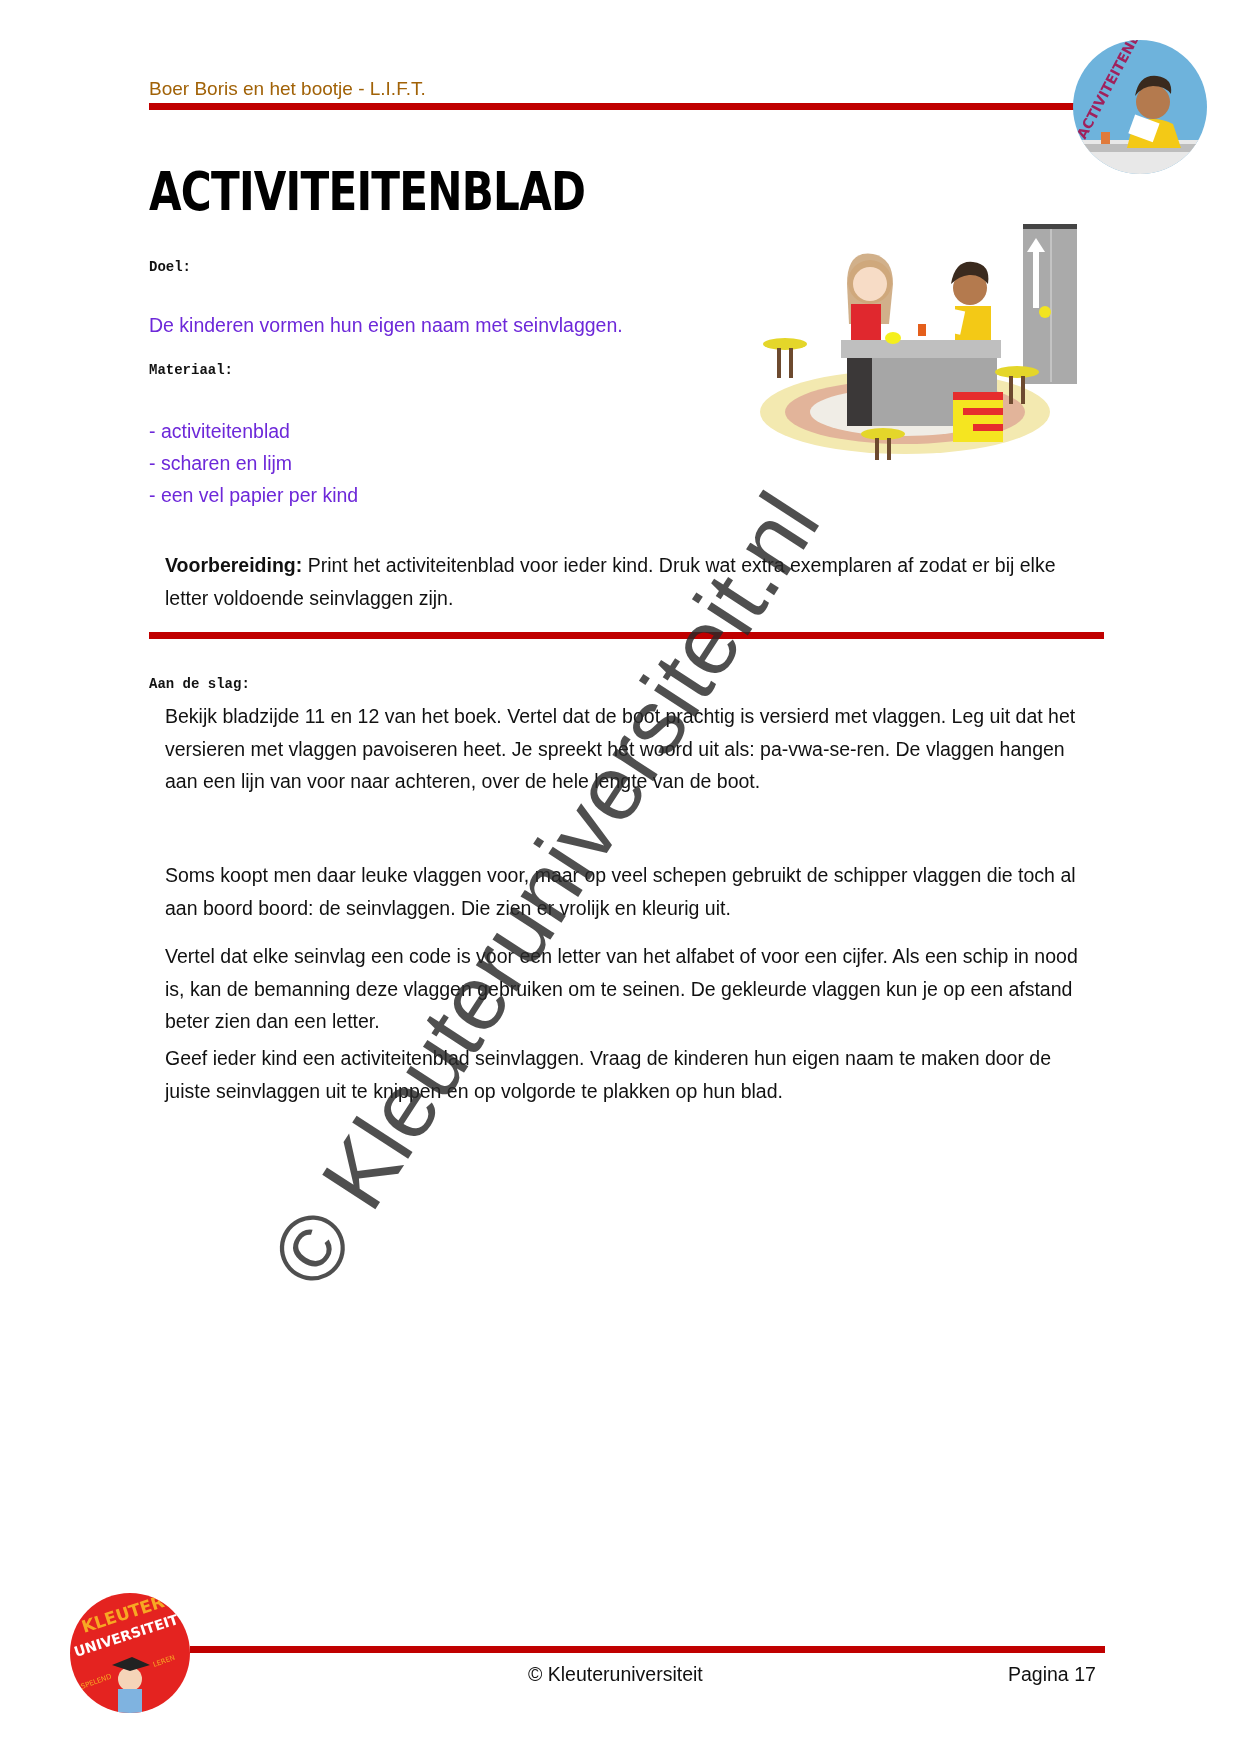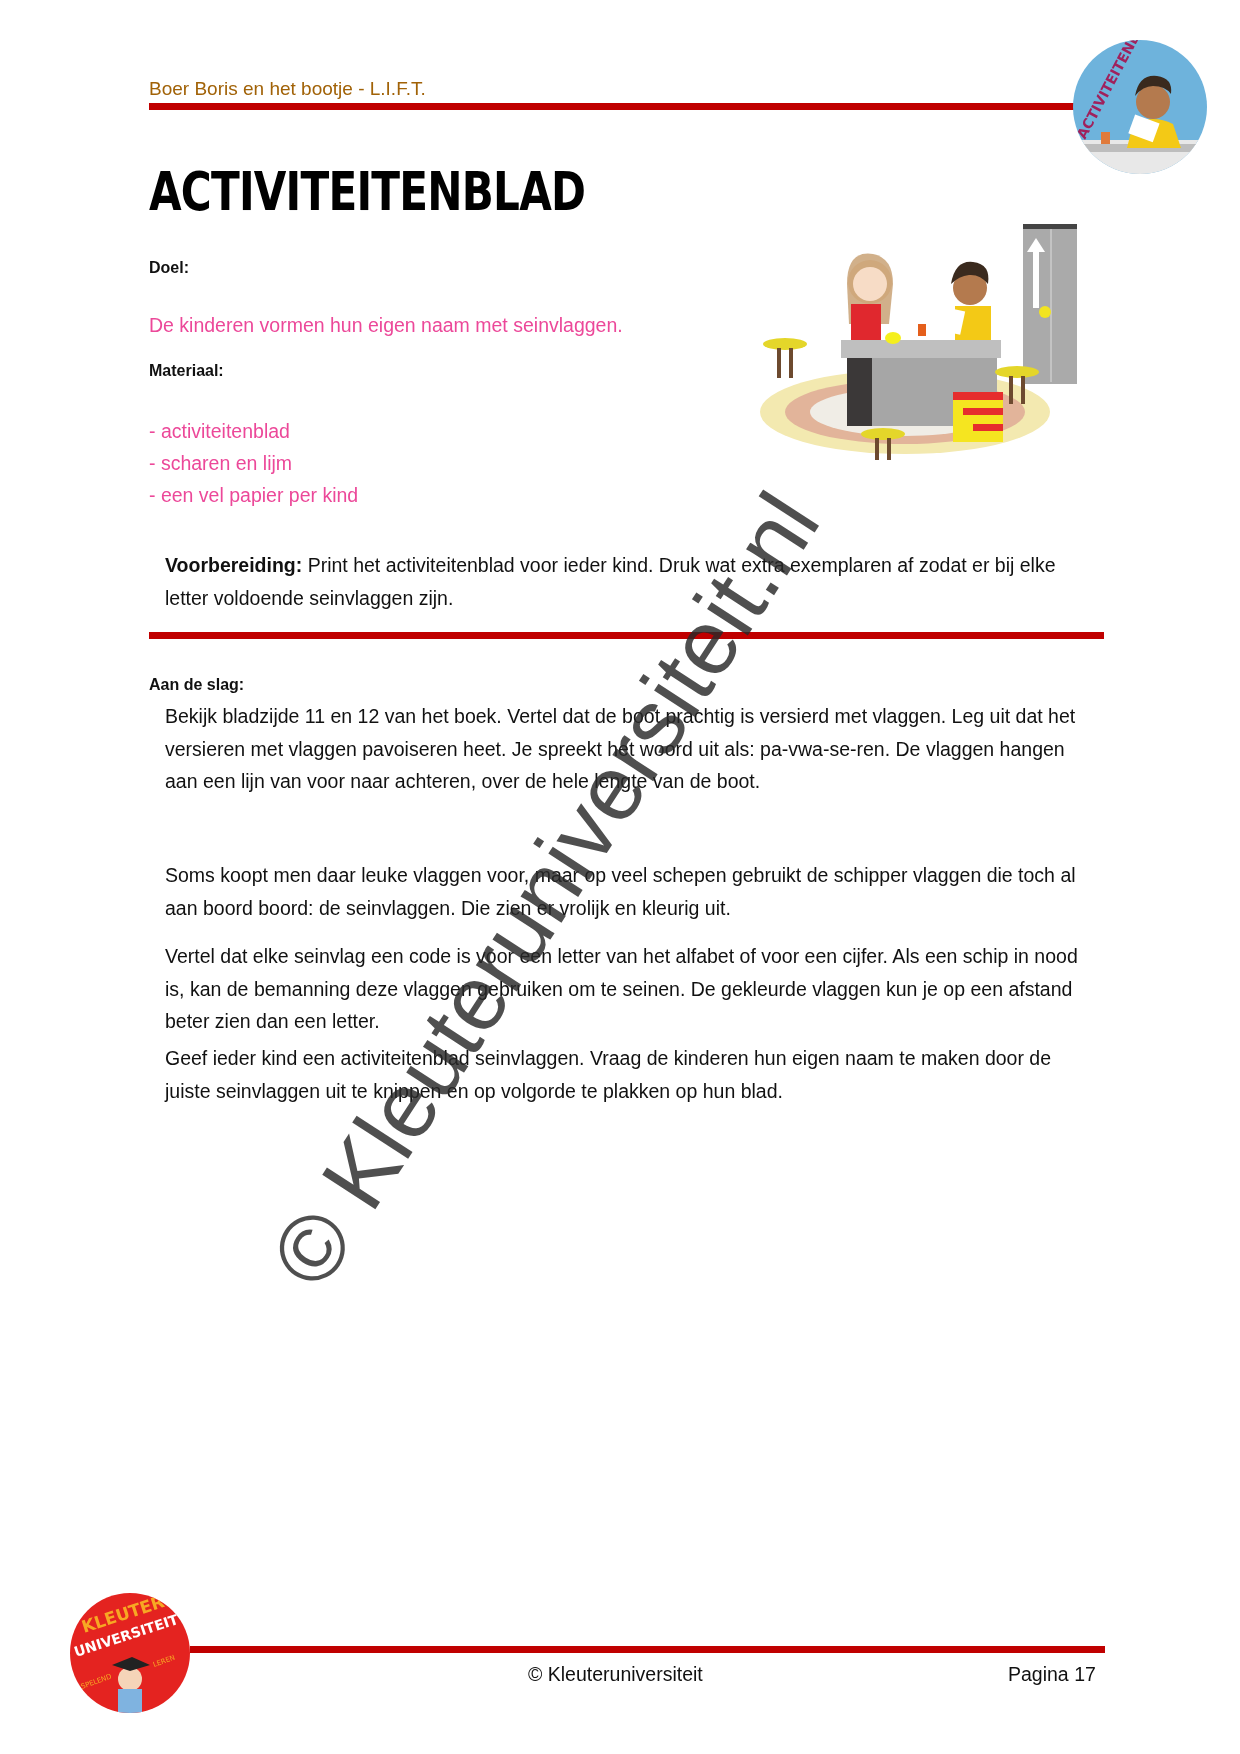--- a/index.html
+++ b/index.html
@@ -1,23 +1,23 @@
 <!DOCTYPE html>
 <html><head>
   <meta charset="utf-8">
   <style>
     html, body { margin:0; padding:0; background:#ffffff; }
     body { width:1240px; height:1754px; position:relative; overflow:hidden; font-family:"Liberation Sans", sans-serif; color:#111; }
     .abs { position:absolute; }
     .rule { position:absolute; background:#c00000; height:7px; }
     .hdr-title { left:149px; top:78px; font-size:19px; color:#a16207; }
     .page-title { left:149px; top:160px; font-family:"DejaVu Sans", sans-serif; font-weight:bold; font-size:54px; letter-spacing:-1px; transform:scaleX(0.78); transform-origin:left top; color:#000; }
-    .txt { font-size:19.5px; line-height:32px; color:#ec4899; }
+    .txt { font-size:19.5px; line-height:32px; color:#6d28d9; }
     .bold { font-weight:bold; }
-    .label { font-weight:bold; font-size:16px; }
+    .label { font-weight:bold; font-size:14px;font-family:Liberation Mono, monospace; }
     .para { position:absolute; left:149px; width:960px; font-size:19.5px; line-height:32.5px; }
     .para p { margin:16px; }
     .badge-top { position:absolute; left:1073px; top:40px; width:134px; height:134px; border-radius:50%; background:#6eb3dc; overflow:hidden; }
     .badge-bottom { position:absolute; left:70px; top:1593px; width:120px; height:120px; border-radius:50%; background:#e42320; overflow:hidden; }
     .illustration { position:absolute; left:755px; top:222px; width:350px; height:240px; }
     .watermark { position:absolute; left:160px; top:730px; font-size:92px; color:rgba(40,40,40,0.82); transform:rotate(-57deg); transform-origin:left top; white-space:nowrap; font-family:"Liberation Sans", sans-serif; }
     .footer-center { position:absolute; left:528px; top:1663px; font-size:19.5px;text-align:center; }
     .footer-right { position:absolute; left:1008px; top:1663px; font-size:19.5px; }
   </style>
 </head>

